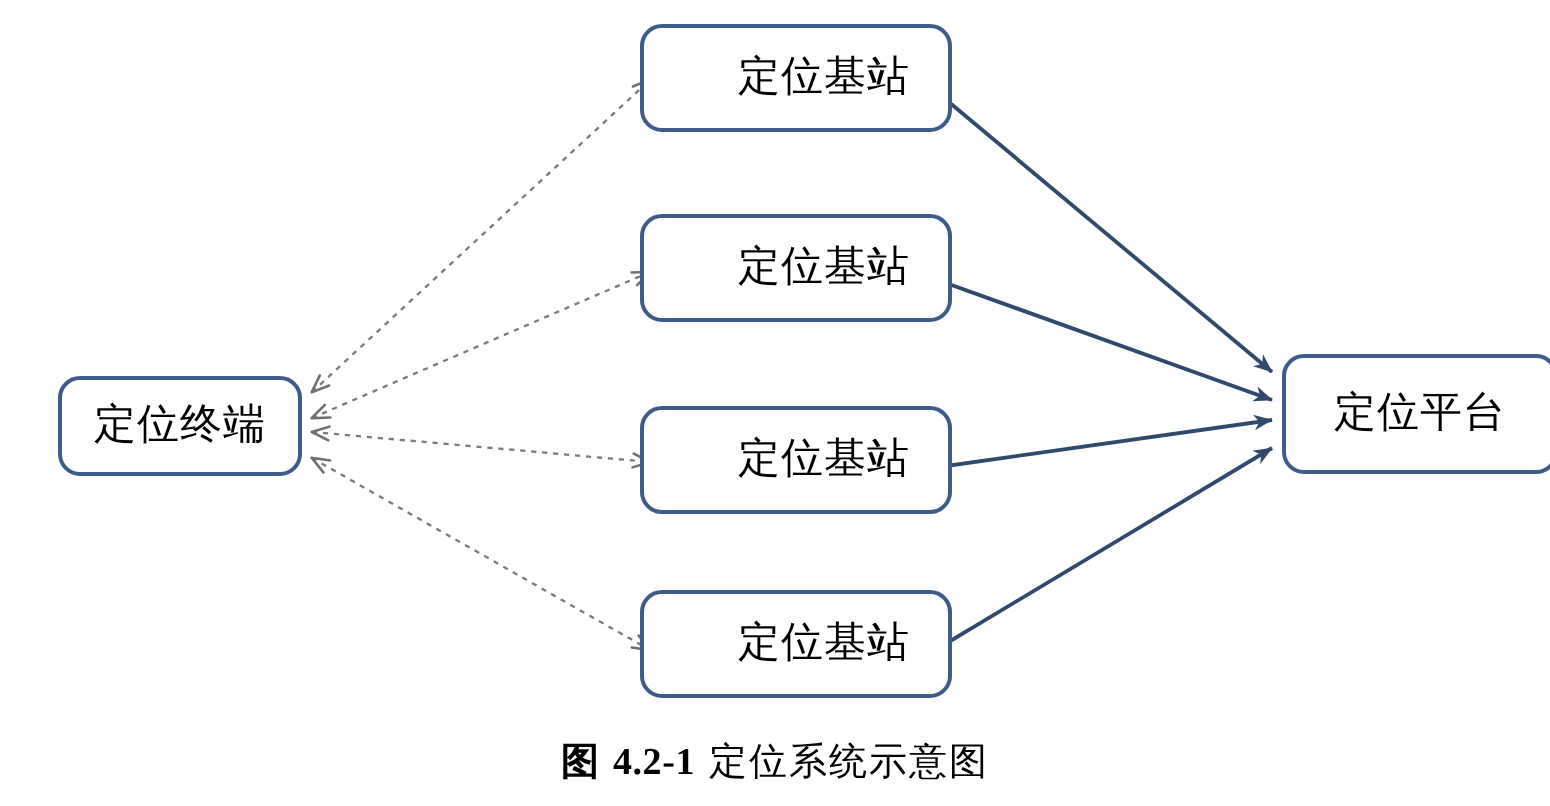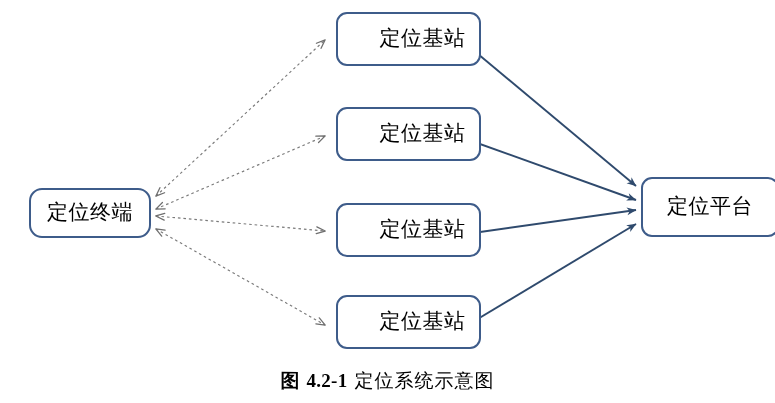--- a/index.html
+++ b/index.html
@@ -53,27 +53,26 @@
     display: block;
     transform: translateY(-1px);
   }
 
   
   #node-terminal {
     left: 29px;
     top: 188px;
     width: 122px;
     height: 50px;
-    border-radius: 13px;
   }
 
   
   .node-station {
-    left: 336px;
-    width: 145px;
+    left: 320px;
+    width: 156px;
     height: 54px;
     padding-left: 28px;
   }
   #node-station-1 { top: 12px; }
   #node-station-2 { top: 107px; }
   #node-station-3 { top: 203px; }
   #node-station-4 { top: 295px; }
 
   
   #node-platform {

